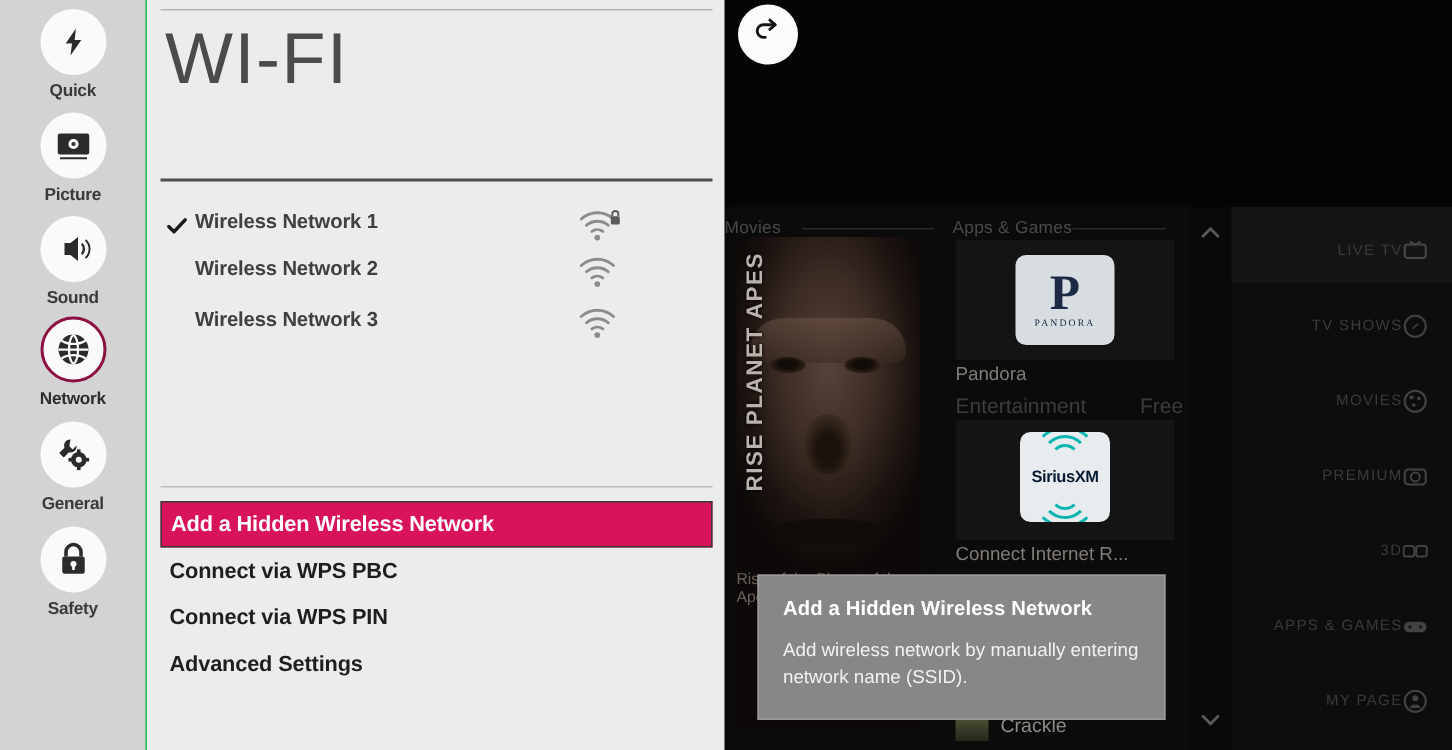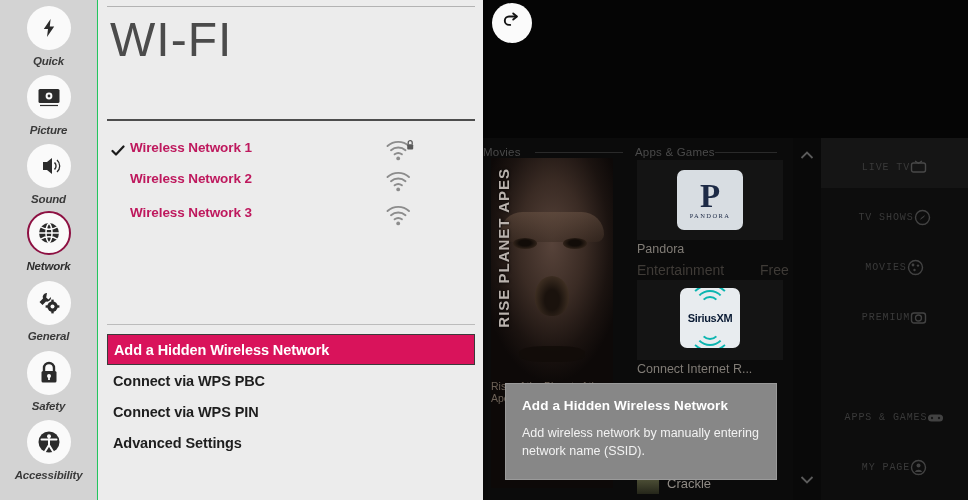--- a/index.html
+++ b/index.html
@@ -134,23 +134,22 @@
   
   .chev {
     position:absolute; left:50%; transform:translateX(-50%);
     width:15px; height:15px;
   }
   .chev svg { display:block; }
 
   
   .menu-item {
     position:absolute; left:0; width:147px; height:50px;
-    display:flex; align-items:center; justify-content:center;
+    display:flex; align-items:center; justify-content:flex-end;
     padding:8px 16px 0 16px;
-    font-family:Liberation Mono, monospace;
   }
   .menu-item .mlabel {
     font-size:10px; color:#3a3a3a; letter-spacing:.9px;
   }
   .menu-item .micon { width:17px; height:17px; opacity:.28; }
   .menu-item.first { background:#151515; }
 
   
   #tooltip {
     position:absolute; left:505px; top:383px; width:272px; height:97px;
@@ -191,21 +190,21 @@
   }
   .side-icon {
     width:44px; height:44px; border-radius:50%;
     background:#fafafa; margin:0 auto;
     display:flex; align-items:center; justify-content:center;
   }
   .side-item.active .side-icon {
     border:2px solid #8d1042;
   }
   .side-label {
-    margin-top:5px; font-size:11.5px; font-style:italic;
+    margin-top:5px; font-size:11.5px; 
     font-weight:bold; color:#3a3a3a; letter-spacing:-.2px;
   }
   .side-item.active .side-label { color:#2e2e2e; }
 
   
   #rule-top {
     position:absolute; left:9px; top:6px; width:368px; height:1px;
     background:#b3b3b3;
   }
   #wifi-title {
@@ -219,21 +218,21 @@
   }
 
   .net-row {
     position:absolute; left:0; width:386px; height:34px;
   }
   .net-check {
     position:absolute; left:13px; top:6px; width:14px; height:14px;
   }
   .net-name {
     position:absolute; left:32px; top:2px;
-    font-size:13.5px; font-weight:bold; color:#be185d;
+    font-size:13.5px; font-weight:bold; color:#404040;
     letter-spacing:-.1px;
   }
   .net-icon {
     position:absolute; left:287px; top:0px; width:32px; height:26px;
   }
 
   #rule-mid {
     position:absolute; left:9px; top:324px; width:368px; height:1px;
     background:#bcbcbc;
   }
@@ -348,20 +347,30 @@
             <circle cx="7.5" cy="11" r="1.2" fill="#ccc"></circle>
           </svg>
       </span>
     </div>
     <div class="menu-item" style="top:150px;">
       <span class="mlabel">PREMIUM</span>
       <span class="micon">
         <svg width="17" height="17" viewBox="0 0 17 17">
             <rect x="1.5" y="4" width="14" height="10" rx="2.5" fill="none" stroke="#ccc" stroke-width="1.4"></rect>
             <circle cx="8.5" cy="9" r="3" fill="none" stroke="#ccc" stroke-width="1.3"></circle>
+          </svg>
+      </span>
+    </div>
+    <div class="menu-item" style="top:200px;">
+      <span class="mlabel">3D</span>
+      <span class="micon">
+        <svg width="17" height="17" viewBox="0 0 17 17">
+            <rect x="0.8" y="5" width="7" height="7" rx="1.5" fill="none" stroke="#ccc" stroke-width="1.3"></rect>
+            <rect x="9.2" y="5" width="7" height="7" rx="1.5" fill="none" stroke="#ccc" stroke-width="1.3"></rect>
+            <path d="M7.8 8.5 H9.2" stroke="#ccc" stroke-width="1.3"></path>
           </svg>
       </span>
     </div>
     <div class="menu-item" style="top:250px;">
       <span class="mlabel">APPS &amp; GAMES</span>
       <span class="micon">
         <svg width="17" height="17" viewBox="0 0 17 17">
             <rect x="1" y="5.5" width="15" height="7" rx="3.5" fill="#ccc"></rect>
             <circle cx="5" cy="9" r="1.2" fill="#333"></circle>
             <circle cx="12" cy="9" r="1.2" fill="#333"></circle>
@@ -461,31 +470,20 @@
         <svg width="22" height="24" viewBox="0 0 22 24">
             <path d="M6 10 V7 a5 5 0 0 1 10 0 v3" fill="none" stroke="#2b2b2b" stroke-width="2.4"></path>
             <rect x="3.5" y="10" width="15" height="11.5" rx="1.5" fill="#2b2b2b"></rect>
             <circle cx="11" cy="15" r="2" fill="#fafafa"></circle>
             <rect x="10.1" y="15" width="1.8" height="4" fill="#fafafa"></rect>
           </svg>
       </div>
       <div class="side-label">Safety</div>
     </div>
 
-    <div class="side-item" style="top:420px;">
-      <div class="side-icon">
-        <svg width="24" height="24" viewBox="0 0 24 24">
-            <circle cx="12" cy="12" r="10.5" fill="#2b2b2b"></circle>
-            <circle cx="12" cy="6.2" r="2" fill="#fafafa"></circle>
-            <path d="M4.5 9.5 H19.5" stroke="#fafafa" stroke-width="2" stroke-linecap="round"></path>
-            <path d="M12 9 V15 M12 15 L8 21.5 M12 15 L16 21.5" stroke="#fafafa" stroke-width="2" stroke-linecap="round"></path>
-          </svg>
-      </div>
-      <div class="side-label">Accessibility</div>
-    </div>
   </div>
 
   <div id="panel">
 
     <div id="rule-top"></div>
 
     <div id="wifi-title">WI-FI</div>
 
     <div id="rule-under-title"></div>
 

